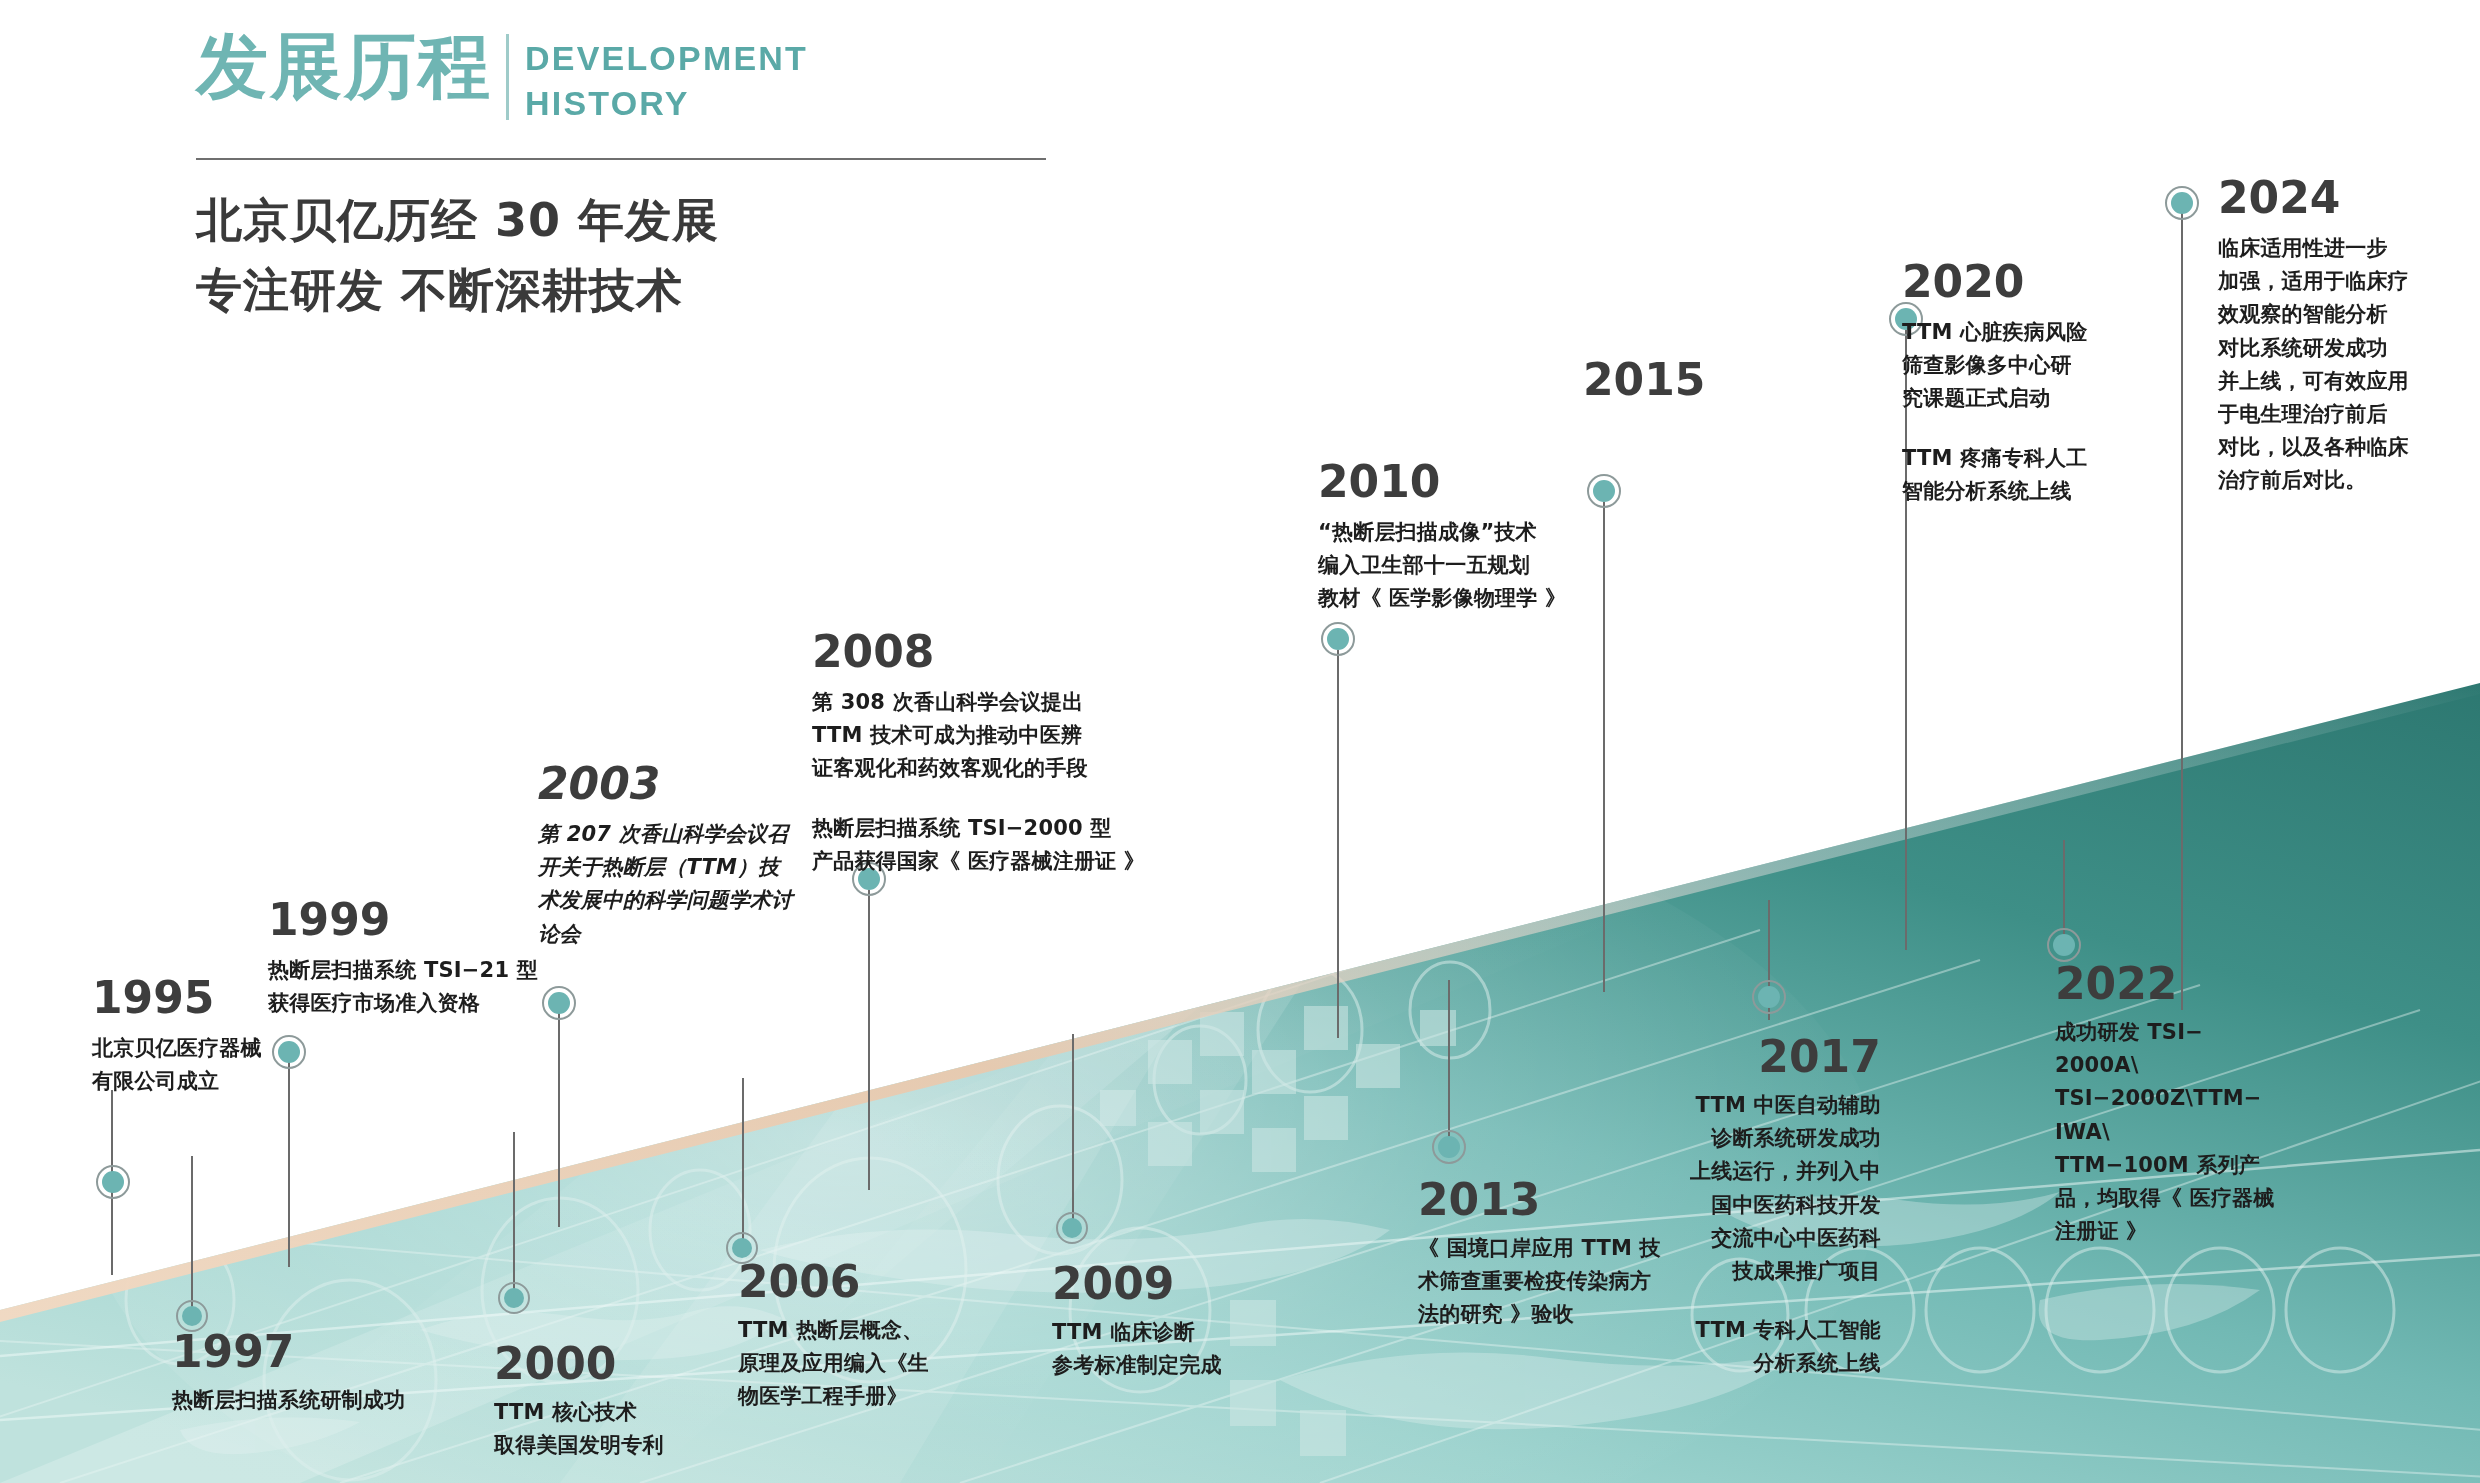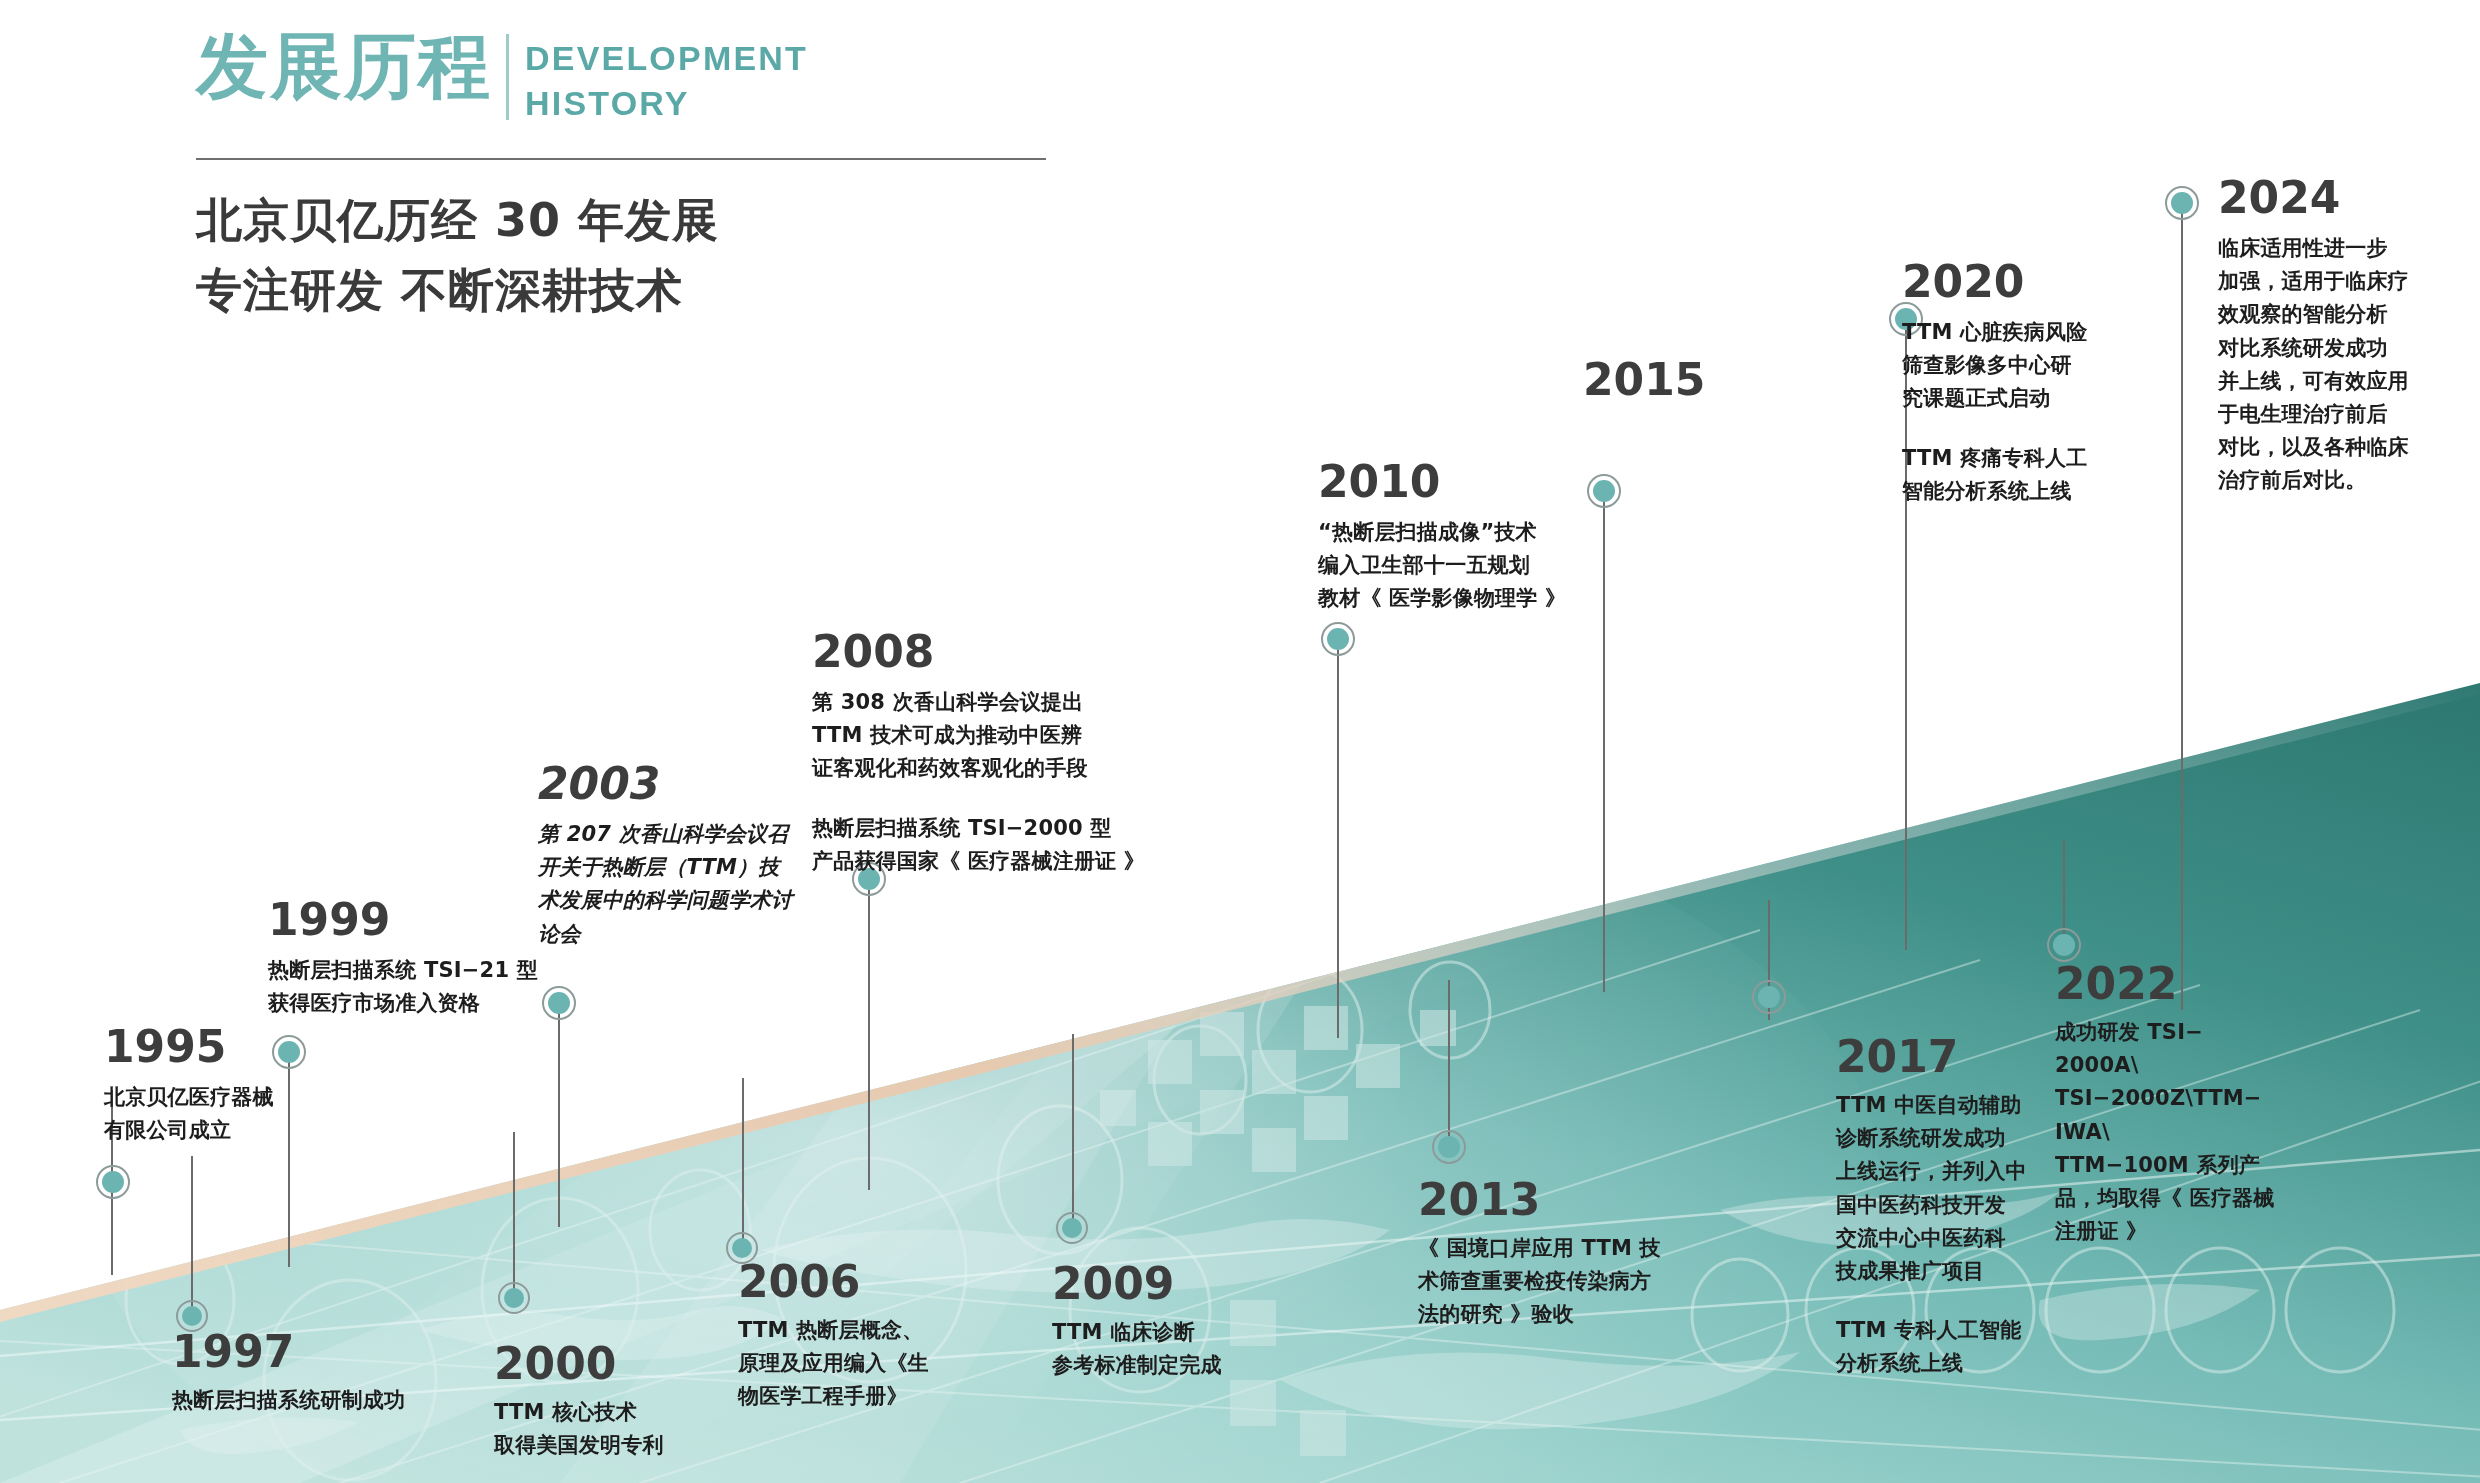--- a/index.html
+++ b/index.html
@@ -262,21 +262,21 @@
 </div>
 <div class="dot" style="left:2047px; top:928px; width:34px; height:34px;">
   <div class="ring"></div>
   <div class="core" style="inset:6px;"></div>
 </div>
 <div class="dot" style="left:2165px; top:186px; width:34px; height:34px;">
   <div class="ring"></div>
   <div class="core" style="inset:6px;"></div>
 </div>
 
-<div class="tl-item" style="left:92px; top:1025px;margin-left:12px;">
+<div class="tl-item" style="left:92px; top:976px;">
   <div class="tl-year">1995</div>
   <div class="tl-body">北京贝亿医疗器械
 有限公司成立</div>
 </div>
 
 <div class="tl-item below" style="left:172px; top:1330px;">
   <div class="tl-year">1997</div>
   <div class="tl-body">热断层扫描系统研制成功</div>
 </div>
 
@@ -333,21 +333,21 @@
   <div class="tl-year">2013</div>
   <div class="tl-body">《 国境口岸应用 TTM 技
 术筛查重要检疫传染病方
 法的研究 》验收</div>
 </div>
 
 <div class="tl-item" style="left:1583px; top:358px;">
   <div class="tl-year">2015</div>
 </div>
 
-<div class="tl-item below" style="left:1836px; top:1035px;">
+<div class="tl-item below" style="left:1690px; top:1035px;text-align:right;">
   <div class="tl-year">2017</div>
   <div class="tl-body">TTM 中医自动辅助
 诊断系统研发成功
 上线运行，并列入中
 国中医药科技开发
 交流中心中医药科
 技成果推广项目</div>
   <div class="tl-body gap">TTM 专科人工智能
 分析系统上线</div>
 </div>

